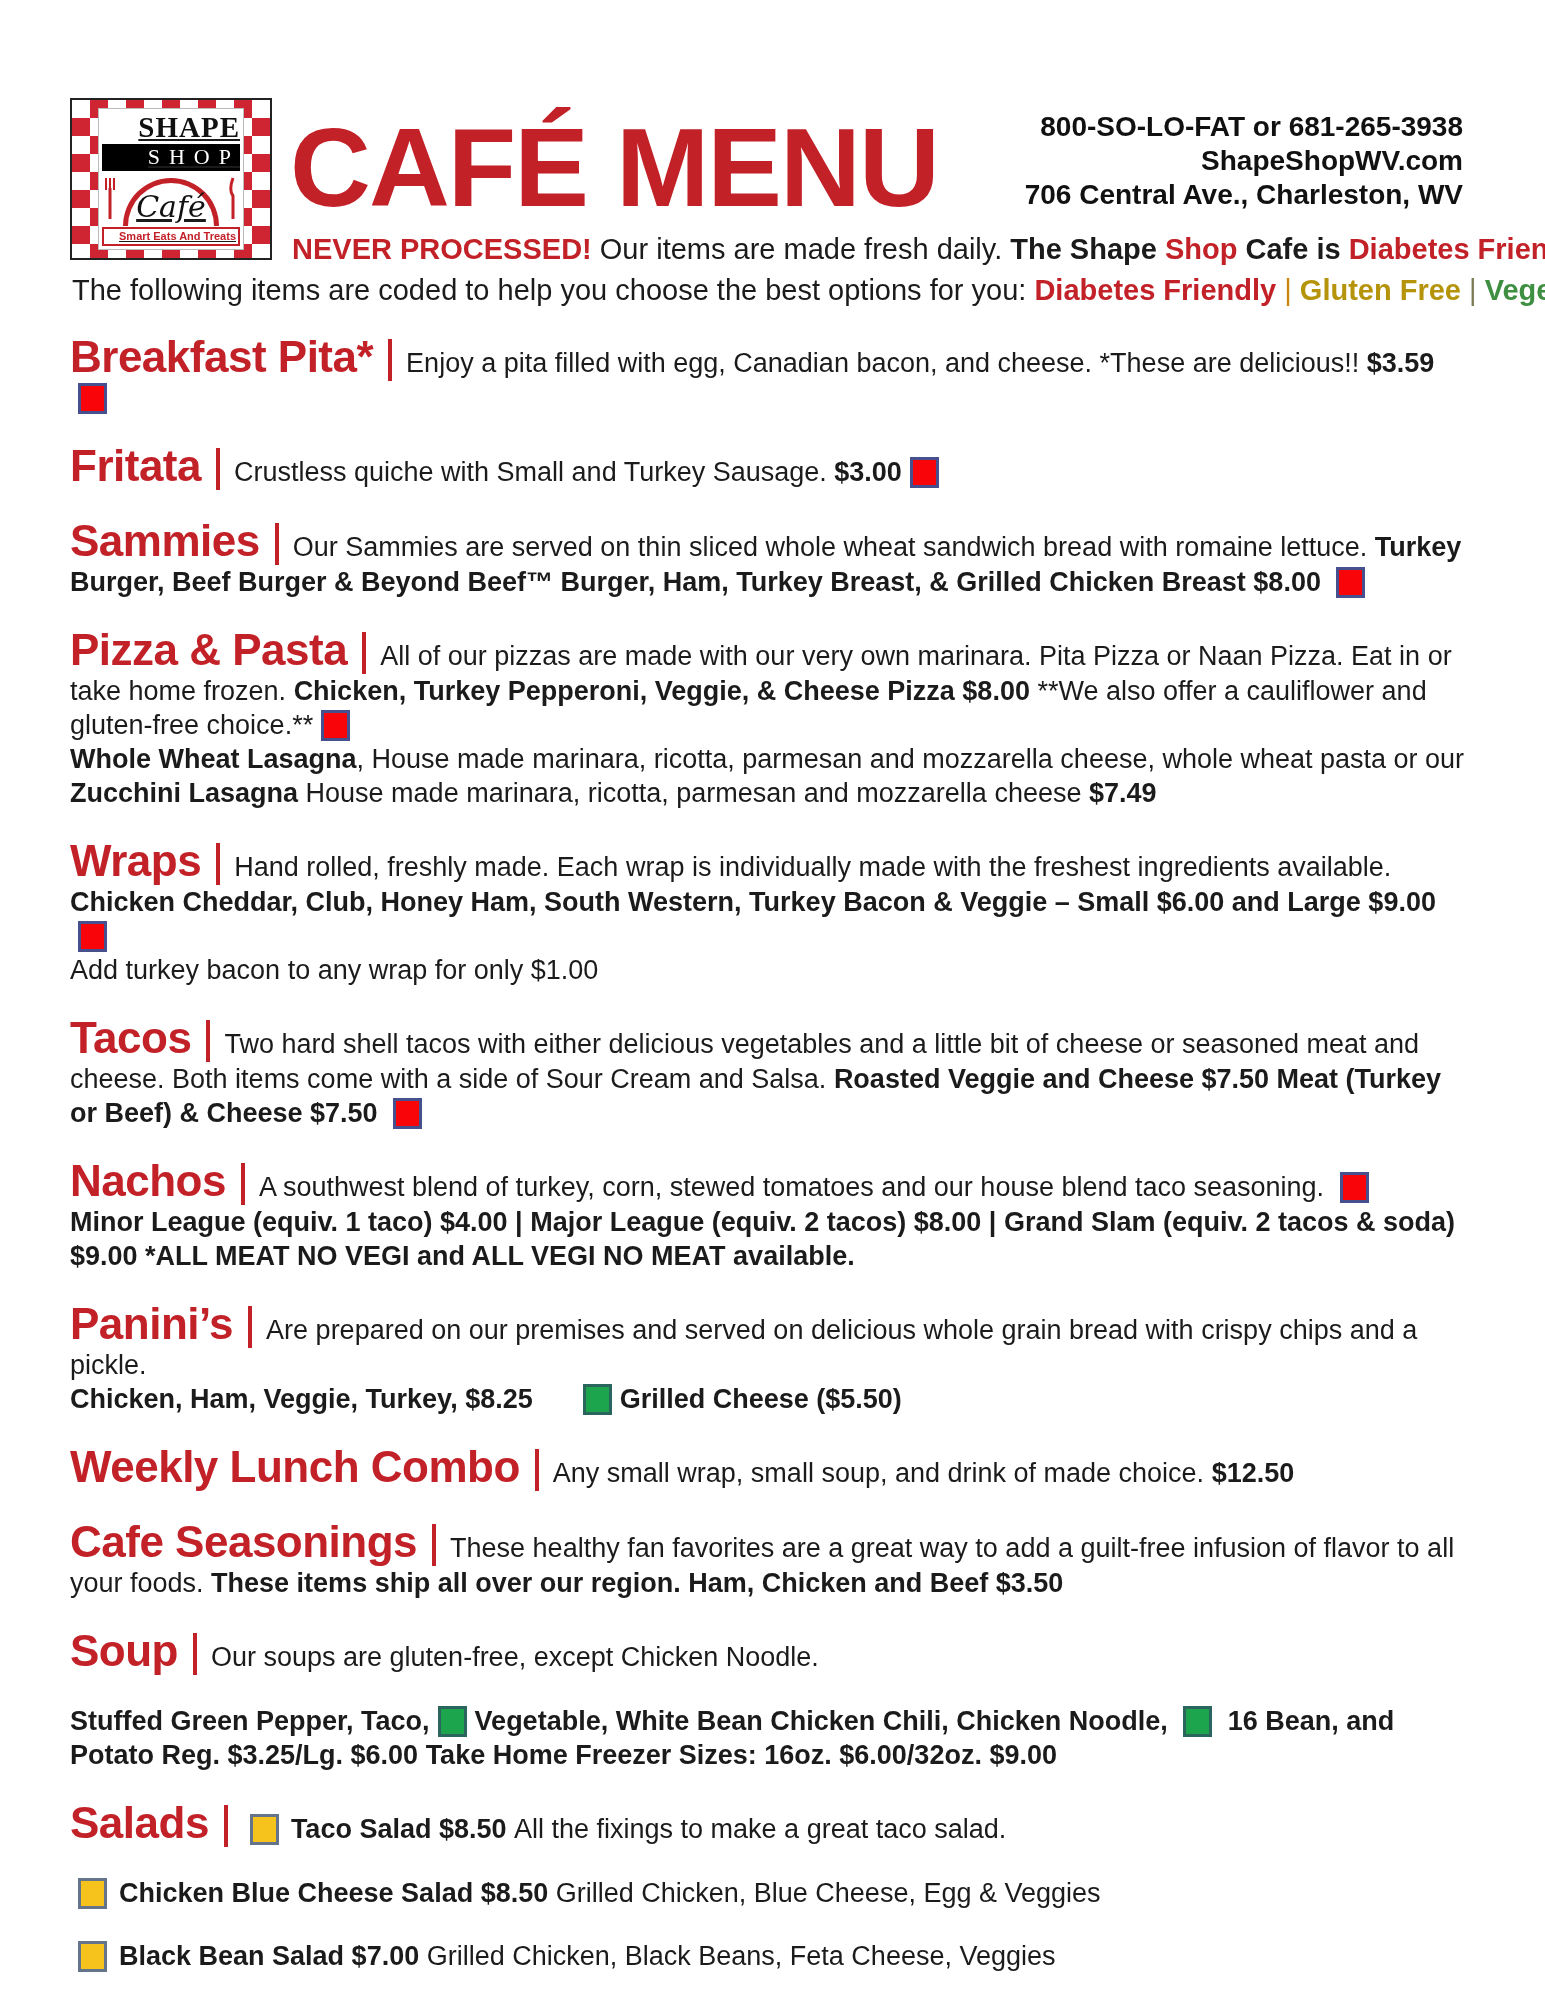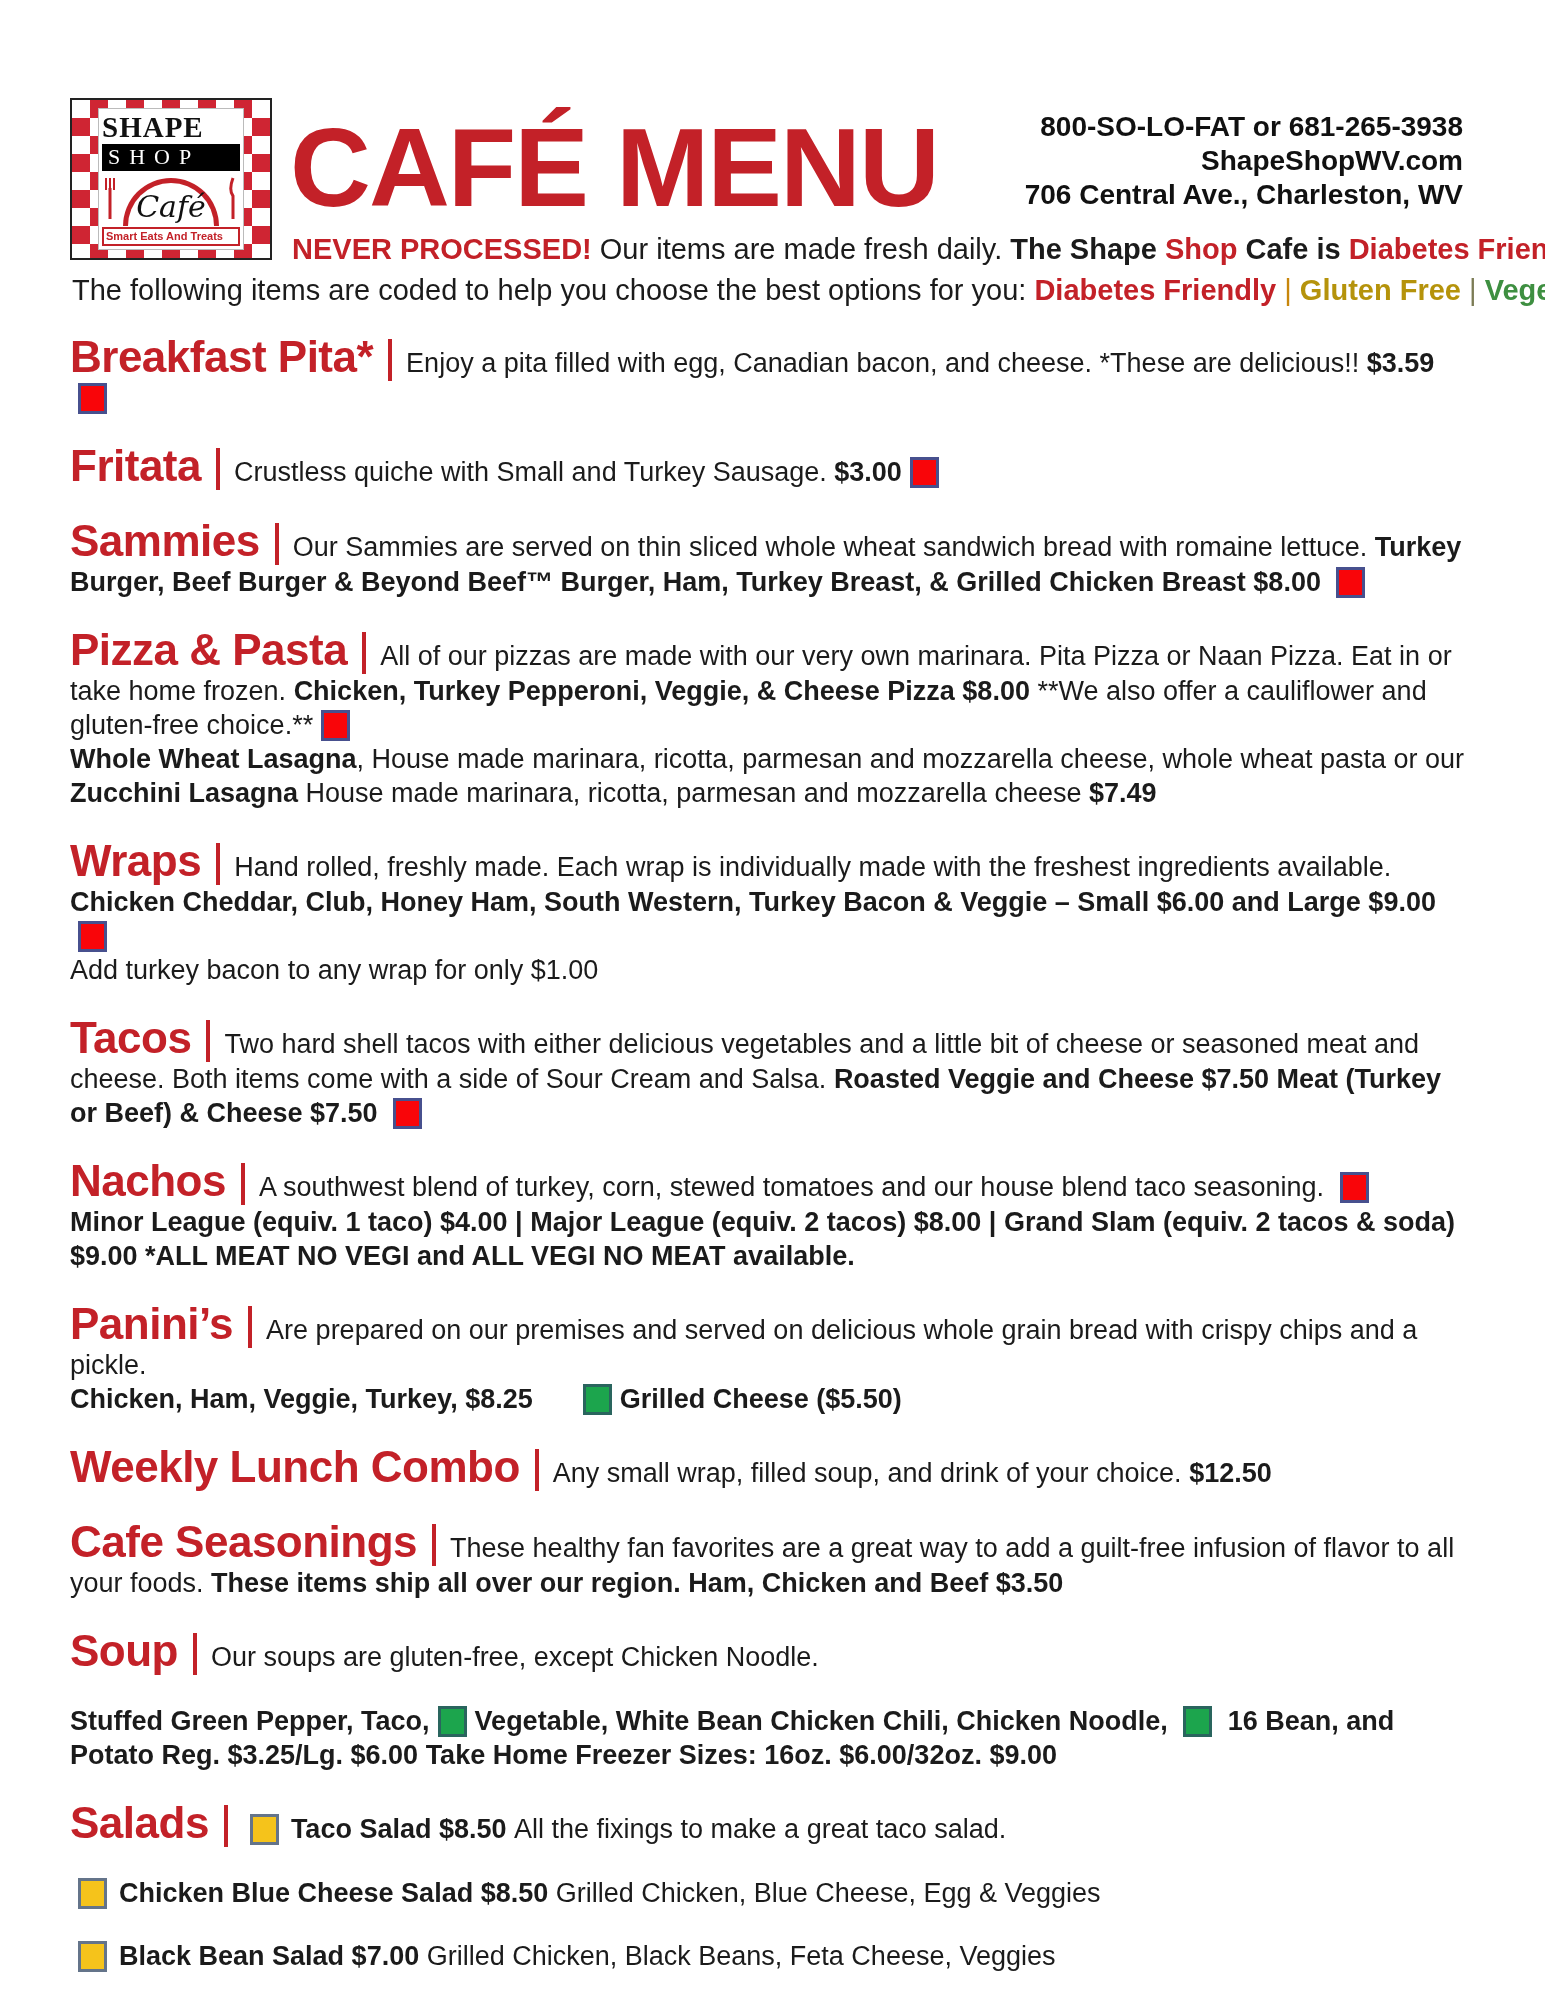--- a/index.html
+++ b/index.html
@@ -16,21 +16,21 @@
   
   .header{position:relative;height:335px;}
   .logo{
     position:absolute;left:70px;top:98px;width:202px;height:162px;
     background:conic-gradient(#cf2533 90deg,#ffffff 90deg 180deg,#cf2533 180deg 270deg,#ffffff 270deg);
     background-size:36px 36px;border:2px solid #222;
     display:flex;align-items:center;justify-content:center;
   }
   .logo-inner{
     width:146px;background:#fff;border:1px solid #bbb;
-    text-align:left;padding:4px 3px 3px;
+    text-align:right;padding:4px 3px 3px;text-decoration:underline;
   }
   .logo-shape{
     font-family:"Liberation Serif", serif;font-weight:bold;color:#111;
     font-size:29px;letter-spacing:1px;line-height:1;
   }
   .logo-shop{
     background:#000;color:#fff;font-family:"Liberation Serif", serif;
     font-size:22px;letter-spacing:9px;padding:2px 0 3px 6px;line-height:1;margin-top:2px;
   }
   .logo-cafe-row{position:relative;height:52px;margin-top:3px;display:flex;align-items:flex-end;justify-content:center;gap:4px;}
@@ -132,21 +132,21 @@
 
   <main class="menu">
       <div class="section"><span class="heading">Breakfast Pita*</span><span class="divider"></span><span>Enjoy a pita filled with egg, Canadian bacon, and cheese. </span><span class="i">*These are delicious!!</span><span>  </span><span class="b">$3.59</span><span class="sq sq-red"></span></div>
       <div class="section"><span class="heading">Fritata</span><span class="divider"></span><span>Crustless quiche with Small and Turkey Sausage.  </span><span class="b">$3.00</span><span class="sq sq-red"></span></div>
       <div class="section"><span class="heading">Sammies</span><span class="divider"></span><span>Our Sammies are served on thin sliced whole wheat sandwich bread with romaine lettuce. </span><span class="b">Turkey Burger, Beef Burger &amp; Beyond Beef™ Burger, Ham, Turkey Breast, &amp; Grilled Chicken Breast $8.00 </span><span class="sq sq-red"></span></div>
       <div class="section"><span class="heading">Pizza &amp; Pasta</span><span class="divider"></span><span>All of our pizzas are made with our very own marinara. Pita Pizza or Naan Pizza.  Eat in or take home frozen. </span><span class="b">Chicken, Turkey Pepperoni, Veggie, &amp; Cheese Pizza $8.00 </span><span class="i">**We also offer a cauliflower and gluten-free choice.**</span><span class="sq sq-red"></span><br><span class="b">Whole Wheat Lasagna</span><span class="i">, House made marinara, ricotta, parmesan and mozzarella cheese, whole wheat pasta or our </span><span class="b">Zucchini Lasagna </span><span class="i">House made marinara, ricotta, parmesan and mozzarella cheese </span><span class="b">$7.49</span></div>
       <div class="section"><span class="heading">Wraps</span><span class="divider"></span><span>Hand rolled, freshly made. Each wrap is individually made with the freshest ingredients available. </span><span class="b">Chicken Cheddar, Club, Honey Ham, South Western, Turkey Bacon &amp; Veggie – Small $6.00 and Large $9.00 </span><span class="sq sq-red"></span><br><span class="i">Add turkey bacon to any wrap for only $1.00</span></div>
       <div class="section"><span class="heading">Tacos</span><span class="divider"></span><span>Two hard shell tacos with either delicious vegetables and a little bit of cheese or seasoned meat and cheese. Both items come with a side of Sour Cream and Salsa. </span><span class="b">Roasted Veggie and Cheese $7.50 Meat (Turkey or Beef) &amp; Cheese $7.50 </span><span class="sq sq-red"></span></div>
       <div class="section"><span class="heading">Nachos</span><span class="divider"></span><span>A southwest blend of turkey, corn, stewed tomatoes and our house blend taco seasoning. </span><span class="sq sq-red"></span><span class="gap" style="width: 18px;"></span><span class="b">Minor League (equiv. 1 taco) $4.00 | Major League (equiv. 2 tacos) $8.00 | Grand Slam (equiv. 2 tacos &amp; soda) $9.00 *ALL MEAT NO VEGI and ALL VEGI NO MEAT available.</span></div>
       <div class="section"><span class="heading">Panini’s</span><span class="divider"></span><span>Are prepared on our premises and served on delicious whole grain bread with crispy chips and a pickle.</span><br><span class="b">Chicken, Ham, Veggie, Turkey, $8.25</span><span class="gap" style="width: 42px;"></span><span class="sq sq-green"></span><span class="b">Grilled Cheese ($5.50)</span></div>
-      <div class="section"><span class="heading">Weekly Lunch Combo</span><span class="divider"></span><span>Any small wrap, filled soup, and drink of your choice. </span><span class="b">$12.50</span></div>
+      <div class="section"><span class="heading">Weekly Lunch Combo</span><span class="divider"></span><span>Any small wrap, small soup, and drink of made choice. </span><span class="b">$12.50</span></div>
       <div class="section"><span class="heading">Cafe Seasonings</span><span class="divider"></span><span>These healthy fan favorites are a great way to add a guilt-free infusion of flavor to all your foods.  </span><span class="b">These items ship all over our region. Ham, Chicken and Beef $3.50</span></div>
       <div class="section"><span class="heading">Soup</span><span class="divider"></span><span>Our soups are gluten-free, except Chicken Noodle.</span></div>
       <div class="section cont"><span class="b">Stuffed Green Pepper, Taco,</span><span class="sq sq-green"></span><span class="b">Vegetable, White Bean Chicken Chili, Chicken Noodle, </span><span class="sq sq-green"></span><span class="b"> 16 Bean, and Potato Reg.  $3.25/Lg. $6.00 Take Home Freezer Sizes: 16oz. $6.00/32oz. $9.00</span></div>
       <div class="section"><span class="heading">Salads</span><span class="divider"></span><span class="sq sq-yellow"></span><span class="gap" style="width: 4px;"></span><span class="b">Taco Salad $8.50 </span><span>All the fixings to make a great taco salad.</span></div>
       <div class="section cont"><span class="sq sq-yellow"></span><span class="gap" style="width: 4px;"></span><span class="b">Chicken Blue Cheese Salad $8.50 </span><span>Grilled Chicken, Blue Cheese, Egg &amp; Veggies</span></div>
       <div class="section cont"><span class="sq sq-yellow"></span><span class="gap" style="width: 4px;"></span><span class="b">Black Bean Salad $7.00 </span><span>Grilled Chicken, Black Beans, Feta Cheese, Veggies</span></div>
     </main>
 
 </div>
 

